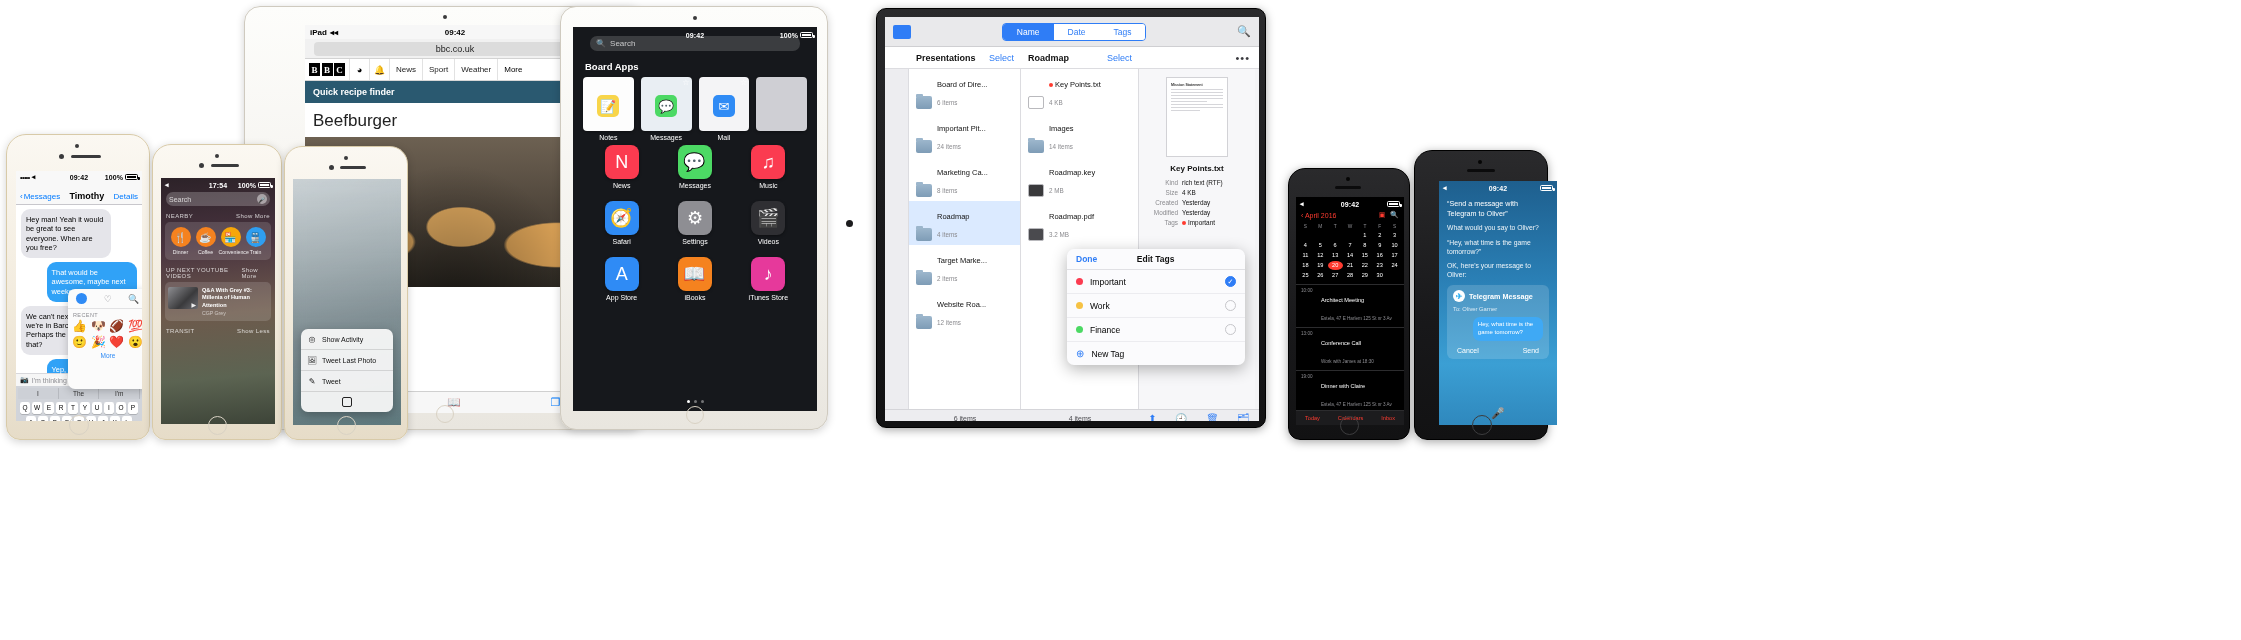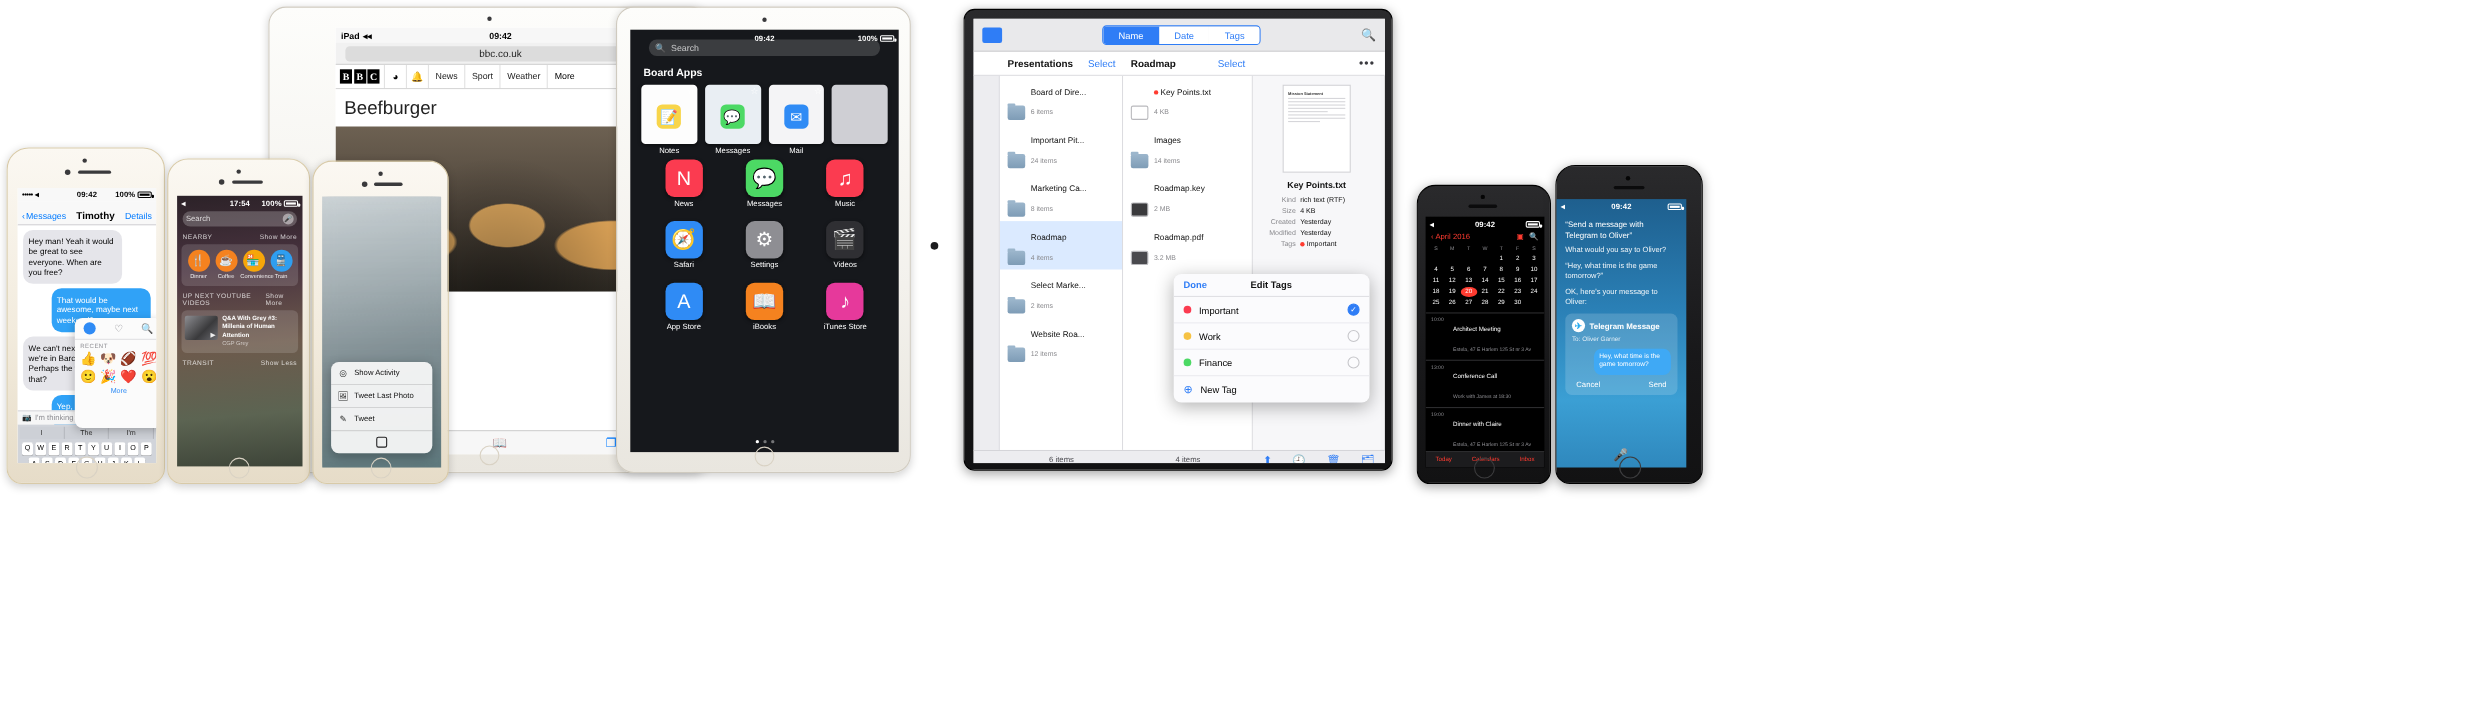--- a/index.html
+++ b/index.html
@@ -238,21 +238,21 @@
   .ev { display:flex; gap:4px; padding:3px 5px; border-top:.5px solid #2c2c2e; }
   .ev .t { font-size:4.6px; color:#8e8e93; width:16px; flex:0 0 auto; line-height:1.3;}
   .ev .n { font-size:5.6px; color:#fff; }
   .ev .s { font-size:4.6px; color:#8e8e93; }
   .cal-tabs { position:absolute; left:0; right:0; bottom:0; height:15px; background:#1c1c1e;
               border-top:.5px solid #2c2c2e; display:flex; align-items:center;
               justify-content:space-around; font-size:5.6px; color:#ff3b30; }
 
   
   #p5 { left:1414px; top:150px; width:134px; height:290px; border-radius:18px 18px 13px 13px; }
-  #p5 .screen { left:0; top:30px; width:118px; height:244px;
+  #p5 .screen { left:24px; top:30px; width:118px; height:244px;
                 background:linear-gradient(180deg,#1e5f8e 0%,#2a7fb5 40%,#3b9fd4 75%,#2f88bd 100%); }
   .siri-q { color:#fff; font-size:7.2px; line-height:1.35; padding:8px 8px 0; }
   .siri-a { color:rgba(255,255,255,.92); font-size:6.8px; line-height:1.35; padding:5px 8px 0; }
   .tg-card { margin:6px 8px 0; background:rgba(255,255,255,.16); border-radius:6px; padding:5px 6px; }
   .tg-hd { display:flex; align-items:center; gap:4px; color:#fff; font-size:7.2px; font-weight:bold;}
   .tg-icon { width:12px; height:12px; border-radius:50%; background:#fff; color:#2aabee;
              font-size:8px; display:flex; align-items:center; justify-content:center; }
   .tg-to { font-size:5.8px; color:rgba(255,255,255,.8); margin-top:4px; }
   .tg-bub { background:#3fa9f5; color:#fff; font-size:6px; border-radius:7px; padding:4px 5px;
             margin:5px 0 0 auto; width:78%; line-height:1.3; }
@@ -297,20 +297,24 @@
         <div class="ic" style="color:#bbb">🔔</div>
         <div class="nav">News</div>
         <div class="nav">Sport</div>
         <div class="nav">Weather</div>
         <div class="grow">
           <span>More</span>
           <span style="margin-left:auto;font-size:6px;color:#888;">▾</span>
         </div>
         <div class="ic">🔍</div>
       </div>
+      <div class="qrf">
+        <span>Quick recipe finder</span>
+        <span>🔍</span>
+      </div>
       <div class="recipe-ttl">Beefburger</div>
       <div class="burger"></div>
       <div class="cook">
         <div class="lbl">Cooking time</div>
         <div class="val">10 to 30 mins</div>
         <div class="lbl" style="margin-top:7px">Recommended by</div>
         <div class="val">50 people</div>
       </div>
       <div class="ip-toolbar">
         <span>⬆</span>
@@ -637,21 +641,21 @@
           <div class="frow">
               <span class="ficon folder"></span>
               <span><span class="fname">Marketing Ca...</span><br><span class="fsub">8 items</span></span>
             </div>
           <div class="frow sel">
               <span class="ficon folder"></span>
               <span><span class="fname">Roadmap</span><br><span class="fsub">4 items</span></span>
             </div>
           <div class="frow">
               <span class="ficon folder"></span>
-              <span><span class="fname">Select Marke...</span><br><span class="fsub">2 items</span></span>
+              <span><span class="fname">Target Marke...</span><br><span class="fsub">2 items</span></span>
             </div>
           <div class="frow">
               <span class="ficon folder"></span>
               <span><span class="fname">Website Roa...</span><br><span class="fsub">12 items</span></span>
             </div>
         </div>
 
         <div class="fin-col" style="width:118px">
           <div class="frow">
               <span class="ficon doc"></span>

